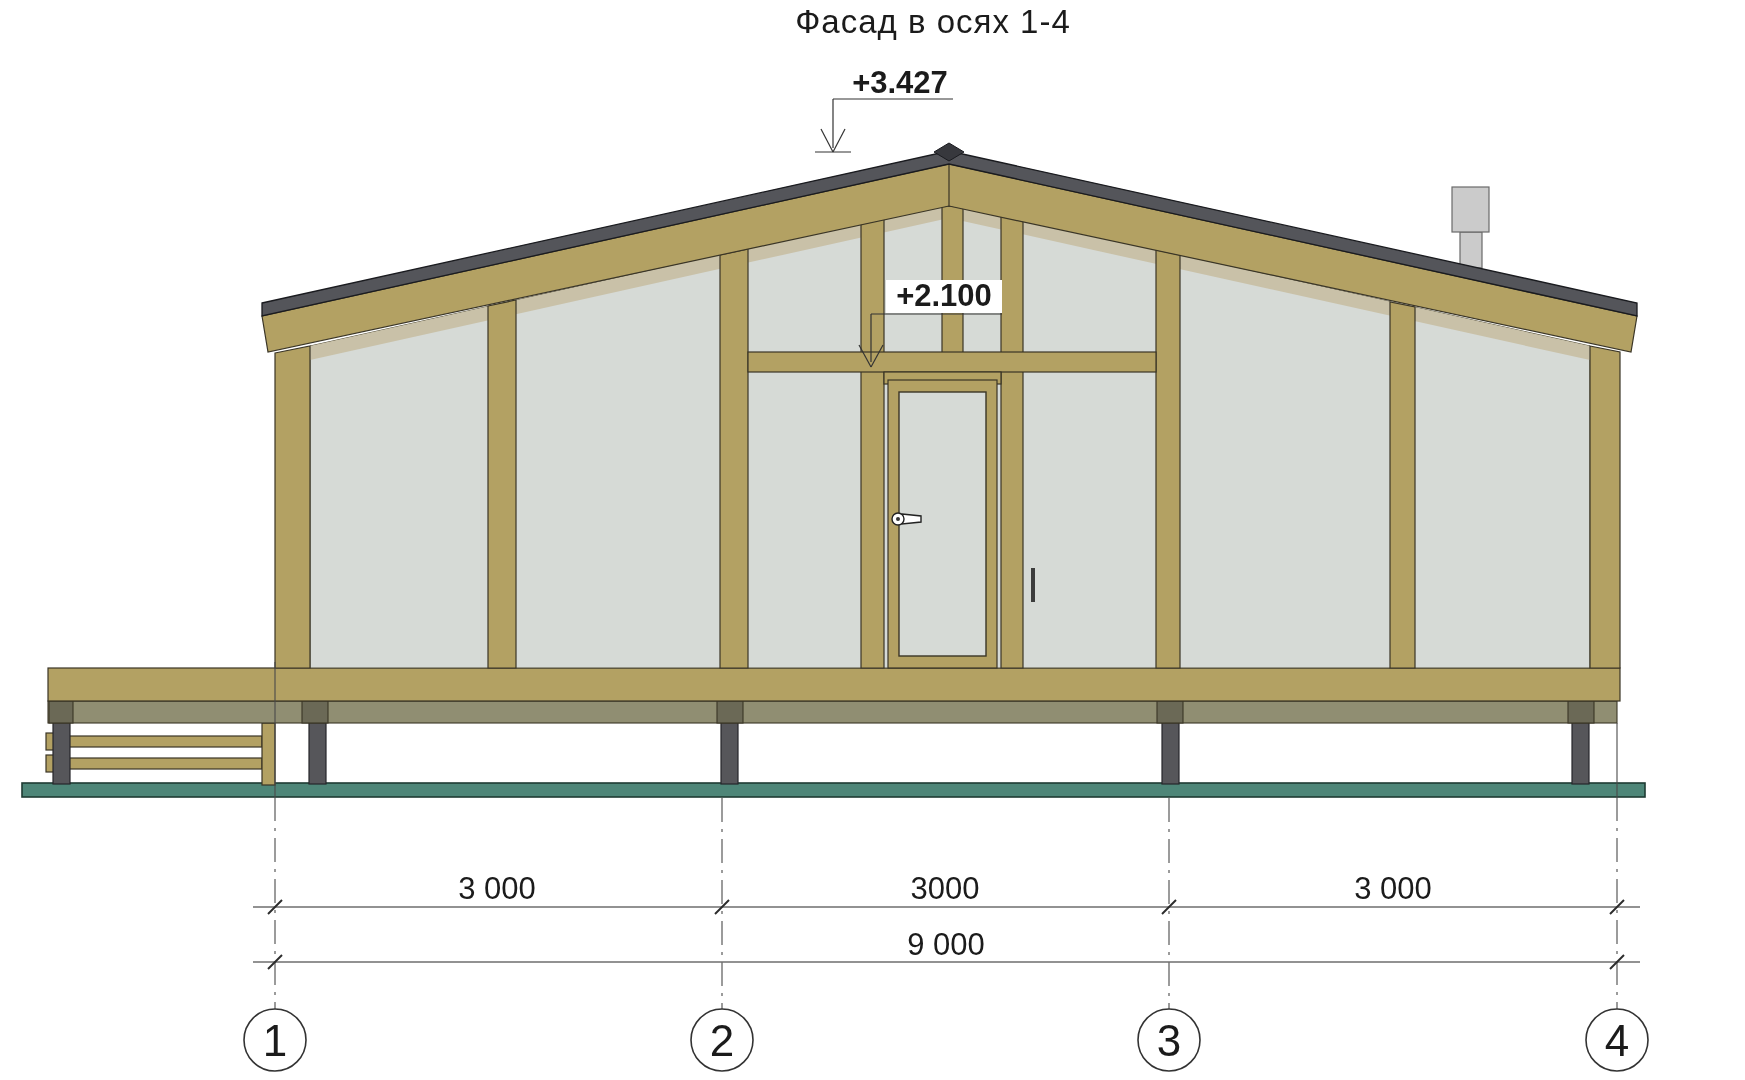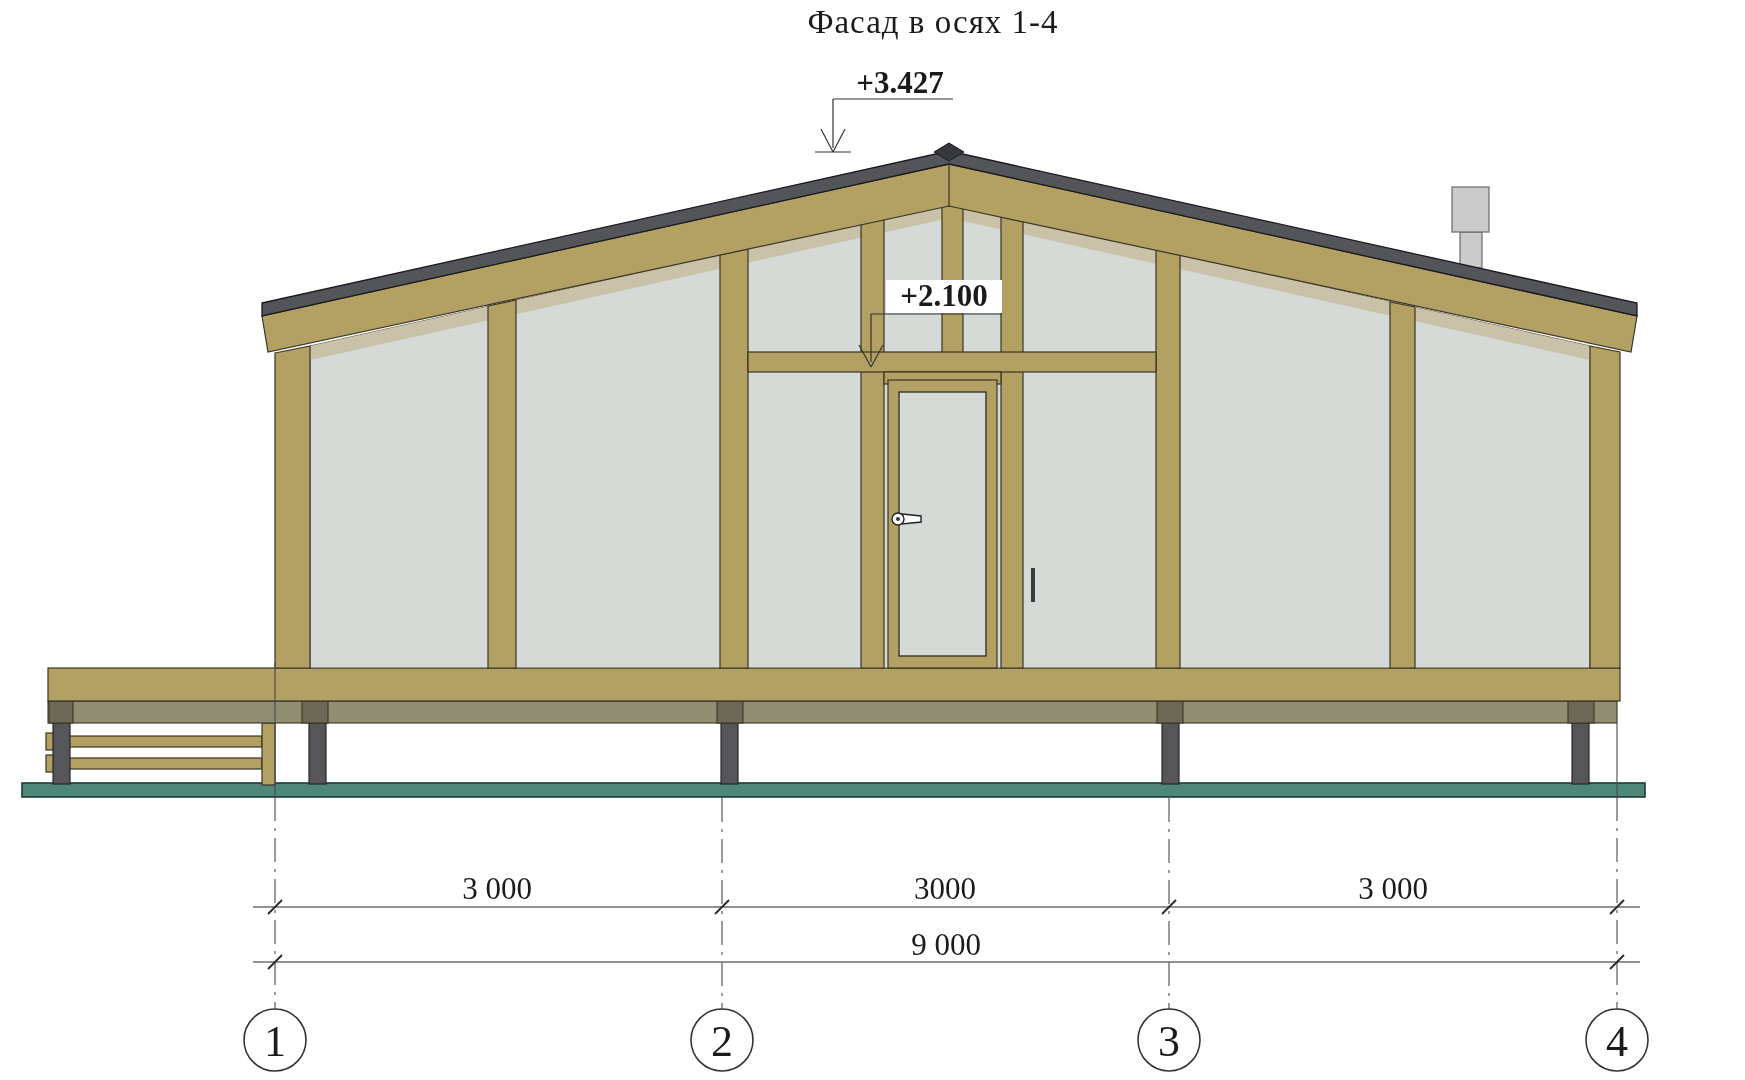--- a/index.html
+++ b/index.html
@@ -1,17 +1,17 @@
 <!DOCTYPE html>
 <html style="--paper: #ffffff; --wood: #b3a163; --wood_outline: #3a3526; --glass: #d6dad6; --glass_outline: #55503c; --glass_shadow: #c9c1a8; --roof: #54555a; --roof_outline: #1a1b1f; --roof_peak: #37383d; --band: #908e72; --pile_cap: #6b6956; --pile: #56565a; --pile_outline: #26262a; --ground: #4e8678; --ground_outline: #1f3b33; --chimney: #cbcbcb; --chimney_outline: #6a6a6a; --dim: #6e6e6e; --ann: #333333; --ink: #1b1b1b;"><head>
 <meta charset="utf-8">
 <style>
   html,body{margin:0;padding:0;background:#fff;}
   .page{position:relative;width:1745px;height:1080px;background:var(--paper,#ffffff);overflow:hidden;
-        font-family:Liberation Serif, serif;}
+        font-family:Liberation Sans, sans-serif;}
   svg{display:block;}
   
   .wood   {fill:var(--wood);   stroke:var(--wood_outline); stroke-width:1.2;}
   .glass  {fill:var(--glass);  stroke:var(--glass_outline);stroke-width:1;}
   .shadow {fill:var(--glass_shadow); stroke:none;}
   .roof   {fill:var(--roof);   stroke:var(--roof_outline); stroke-width:1.3;}
   .peak   {fill:var(--roof_peak); stroke:var(--roof_outline); stroke-width:1;}
   .band   {fill:var(--band);   stroke:var(--wood_outline); stroke-width:1.1;}
   .pilecap{fill:var(--pile_cap);stroke:var(--wood_outline);stroke-width:1.1;}
   .pile   {fill:var(--pile);   stroke:var(--pile_outline); stroke-width:1.2;}

